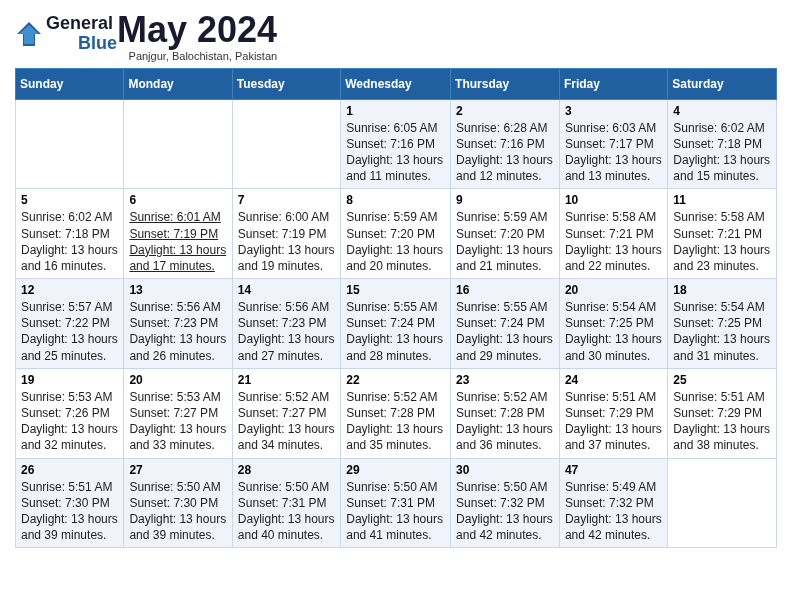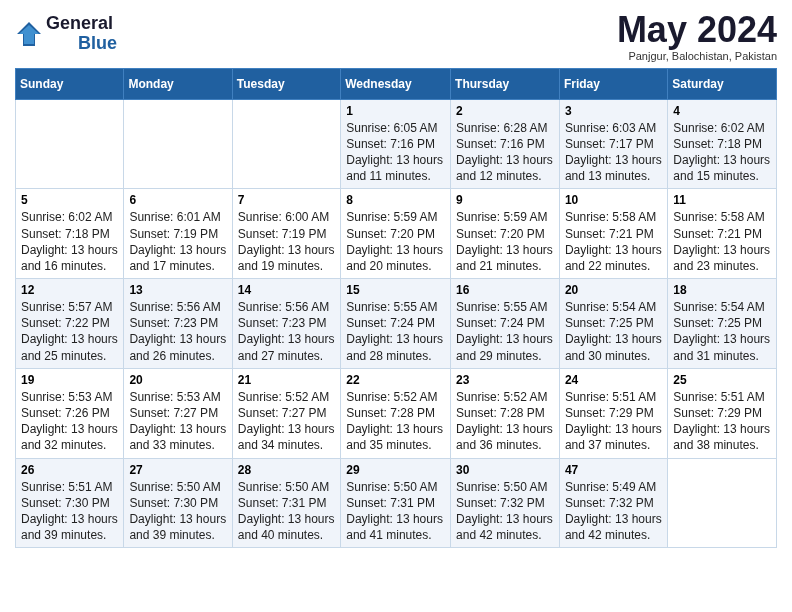--- a/index.html
+++ b/index.html
@@ -6,21 +6,21 @@
     body {
       font-family: Arial, sans-serif;
       background: #fff;
       width: 792px;
       min-height: 612px;
       padding: 10px 15px;
     }
     .header {
       display: flex;
       align-items: flex-start;
-      justify-content: space-between;
+      justify-content: flex-start;
       margin-bottom: 6px;
     }
     .logo {
       display: flex;
       align-items: center;
       margin-top: 4px;
     }
     .logo-text {
       display: flex;
       flex-direction: column;
@@ -166,21 +166,21 @@
       </tr>
       <tr>
         <td>
           <span class="day-num">5</span>
           <div class="cell-text" style="white-space: pre-line;">Sunrise: 6:02 AM
 Sunset: 7:18 PM
 Daylight: 13 hours and 16 minutes.</div>
         </td>
         <td>
           <span class="day-num">6</span>
-          <div class="cell-text" style="white-space: pre-line;">Sunrise: 6:01 AM
+          <div class="cell-text" style="white-space: pre-line; text-decoration: underline;">Sunrise: 6:01 AM
 Sunset: 7:19 PM
 Daylight: 13 hours and 17 minutes.</div>
         </td>
         <td>
           <span class="day-num">7</span>
           <div class="cell-text" style="white-space: pre-line;">Sunrise: 6:00 AM
 Sunset: 7:19 PM
 Daylight: 13 hours and 19 minutes.</div>
         </td>
         <td>

